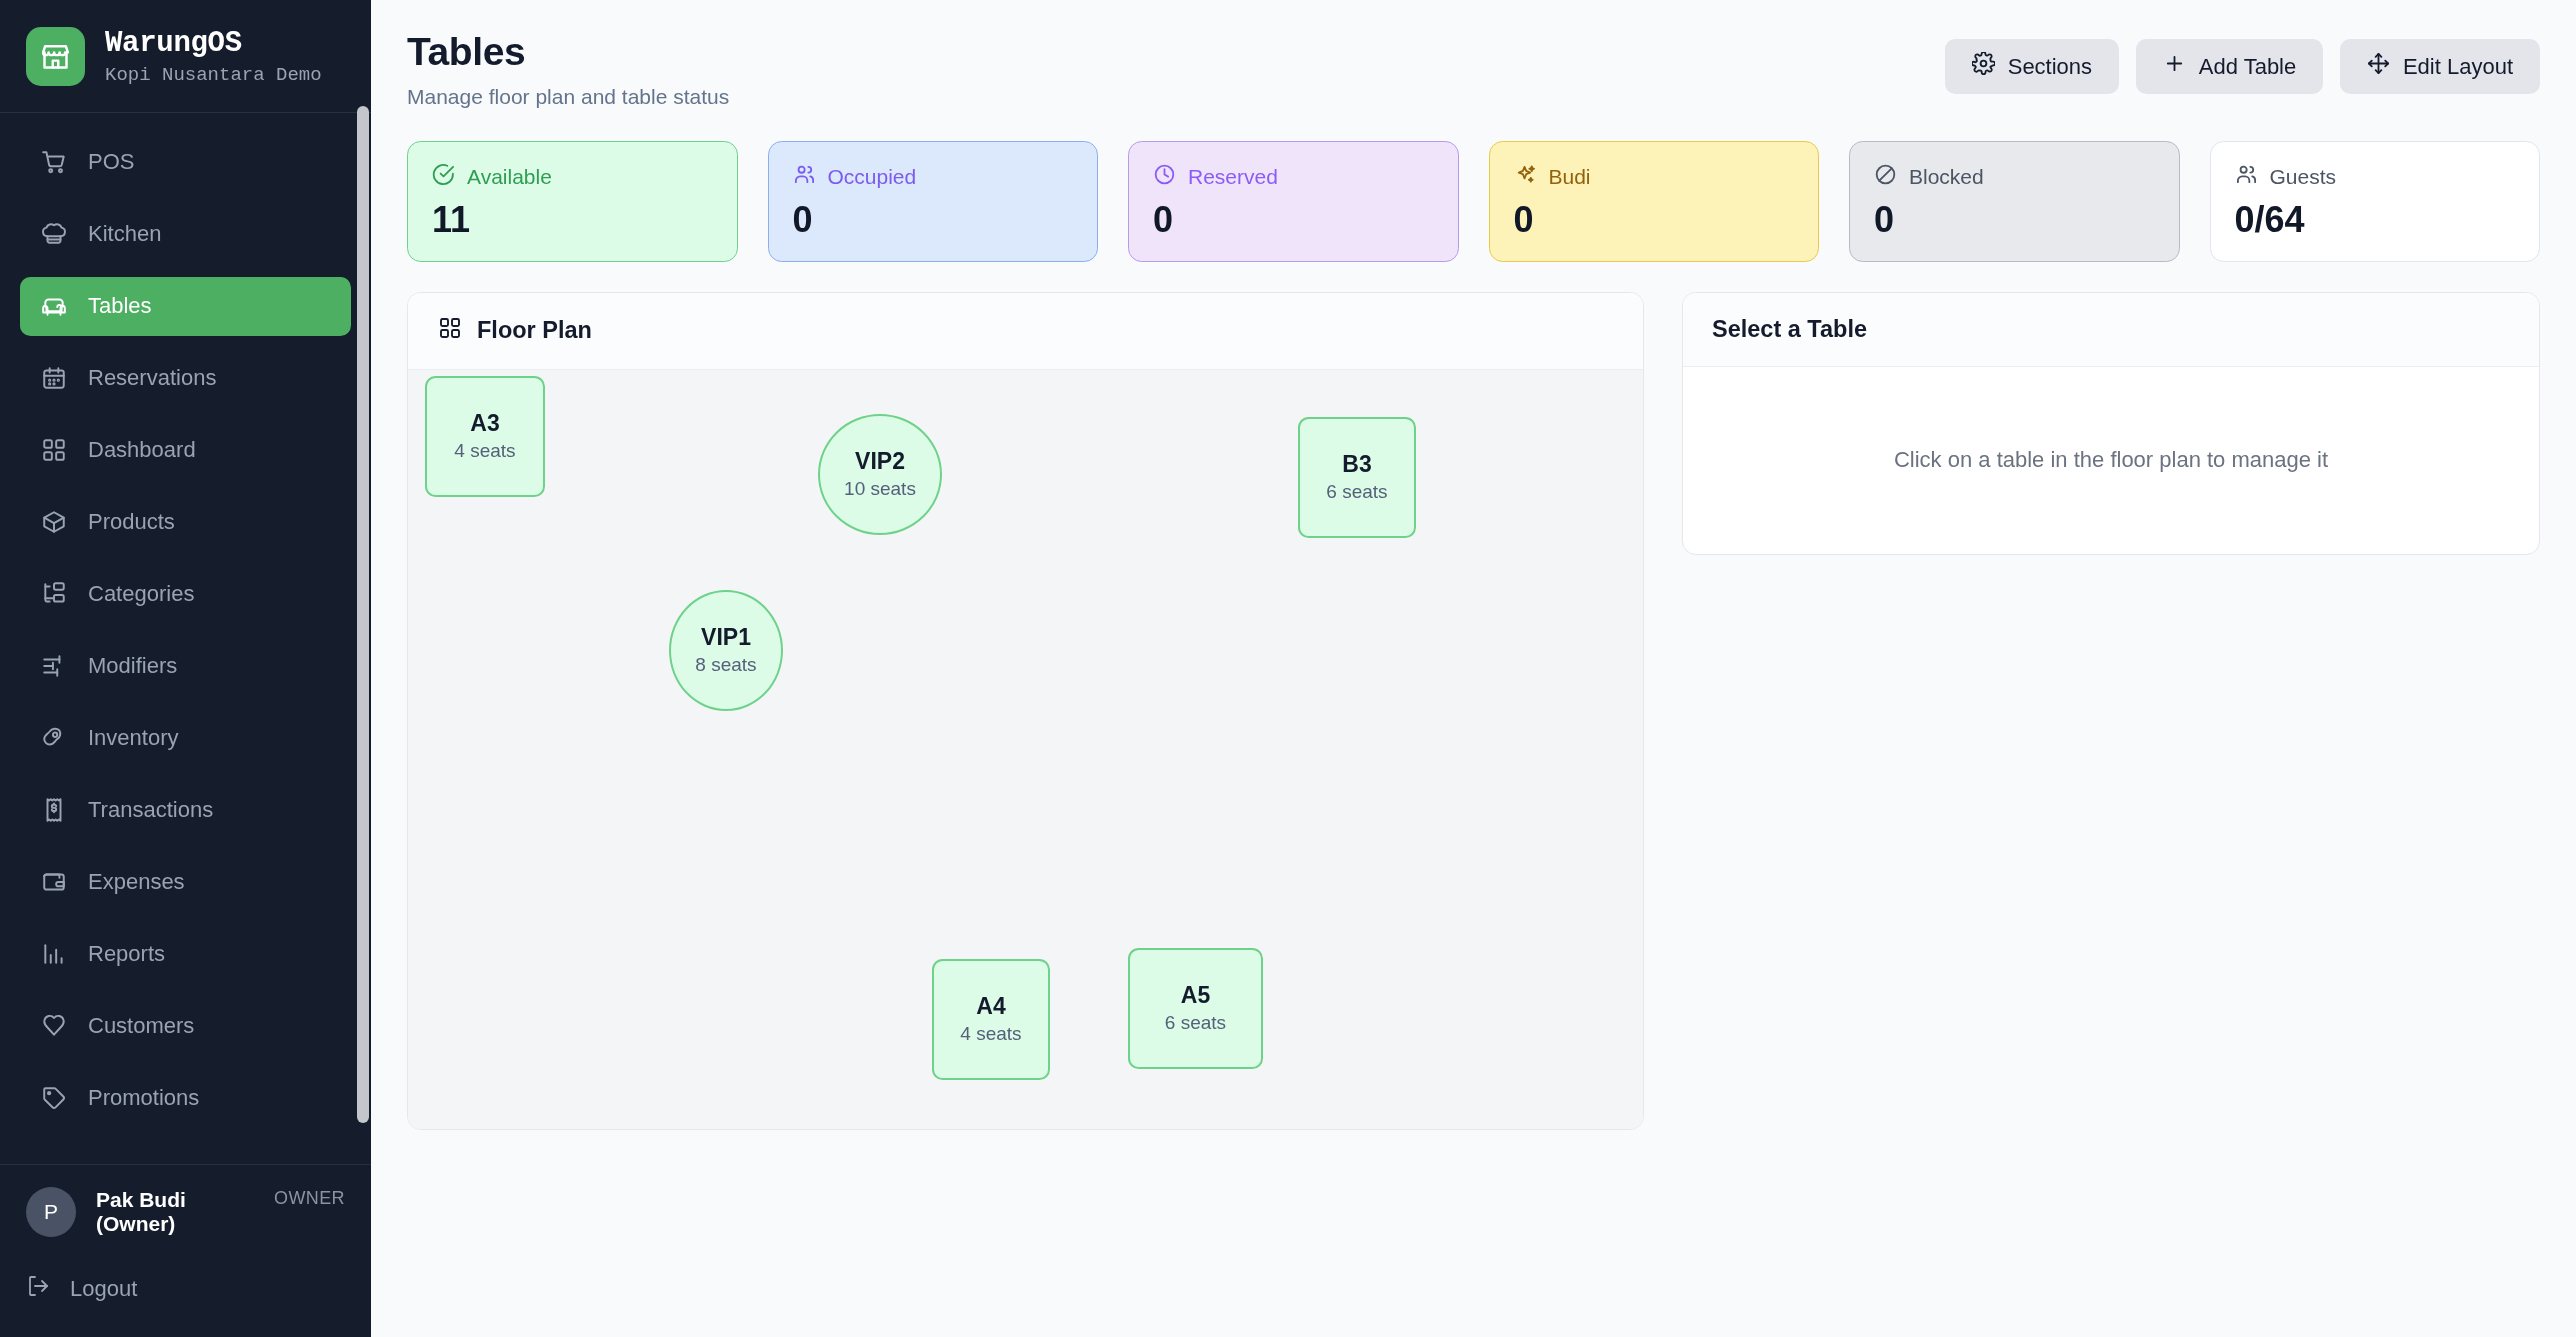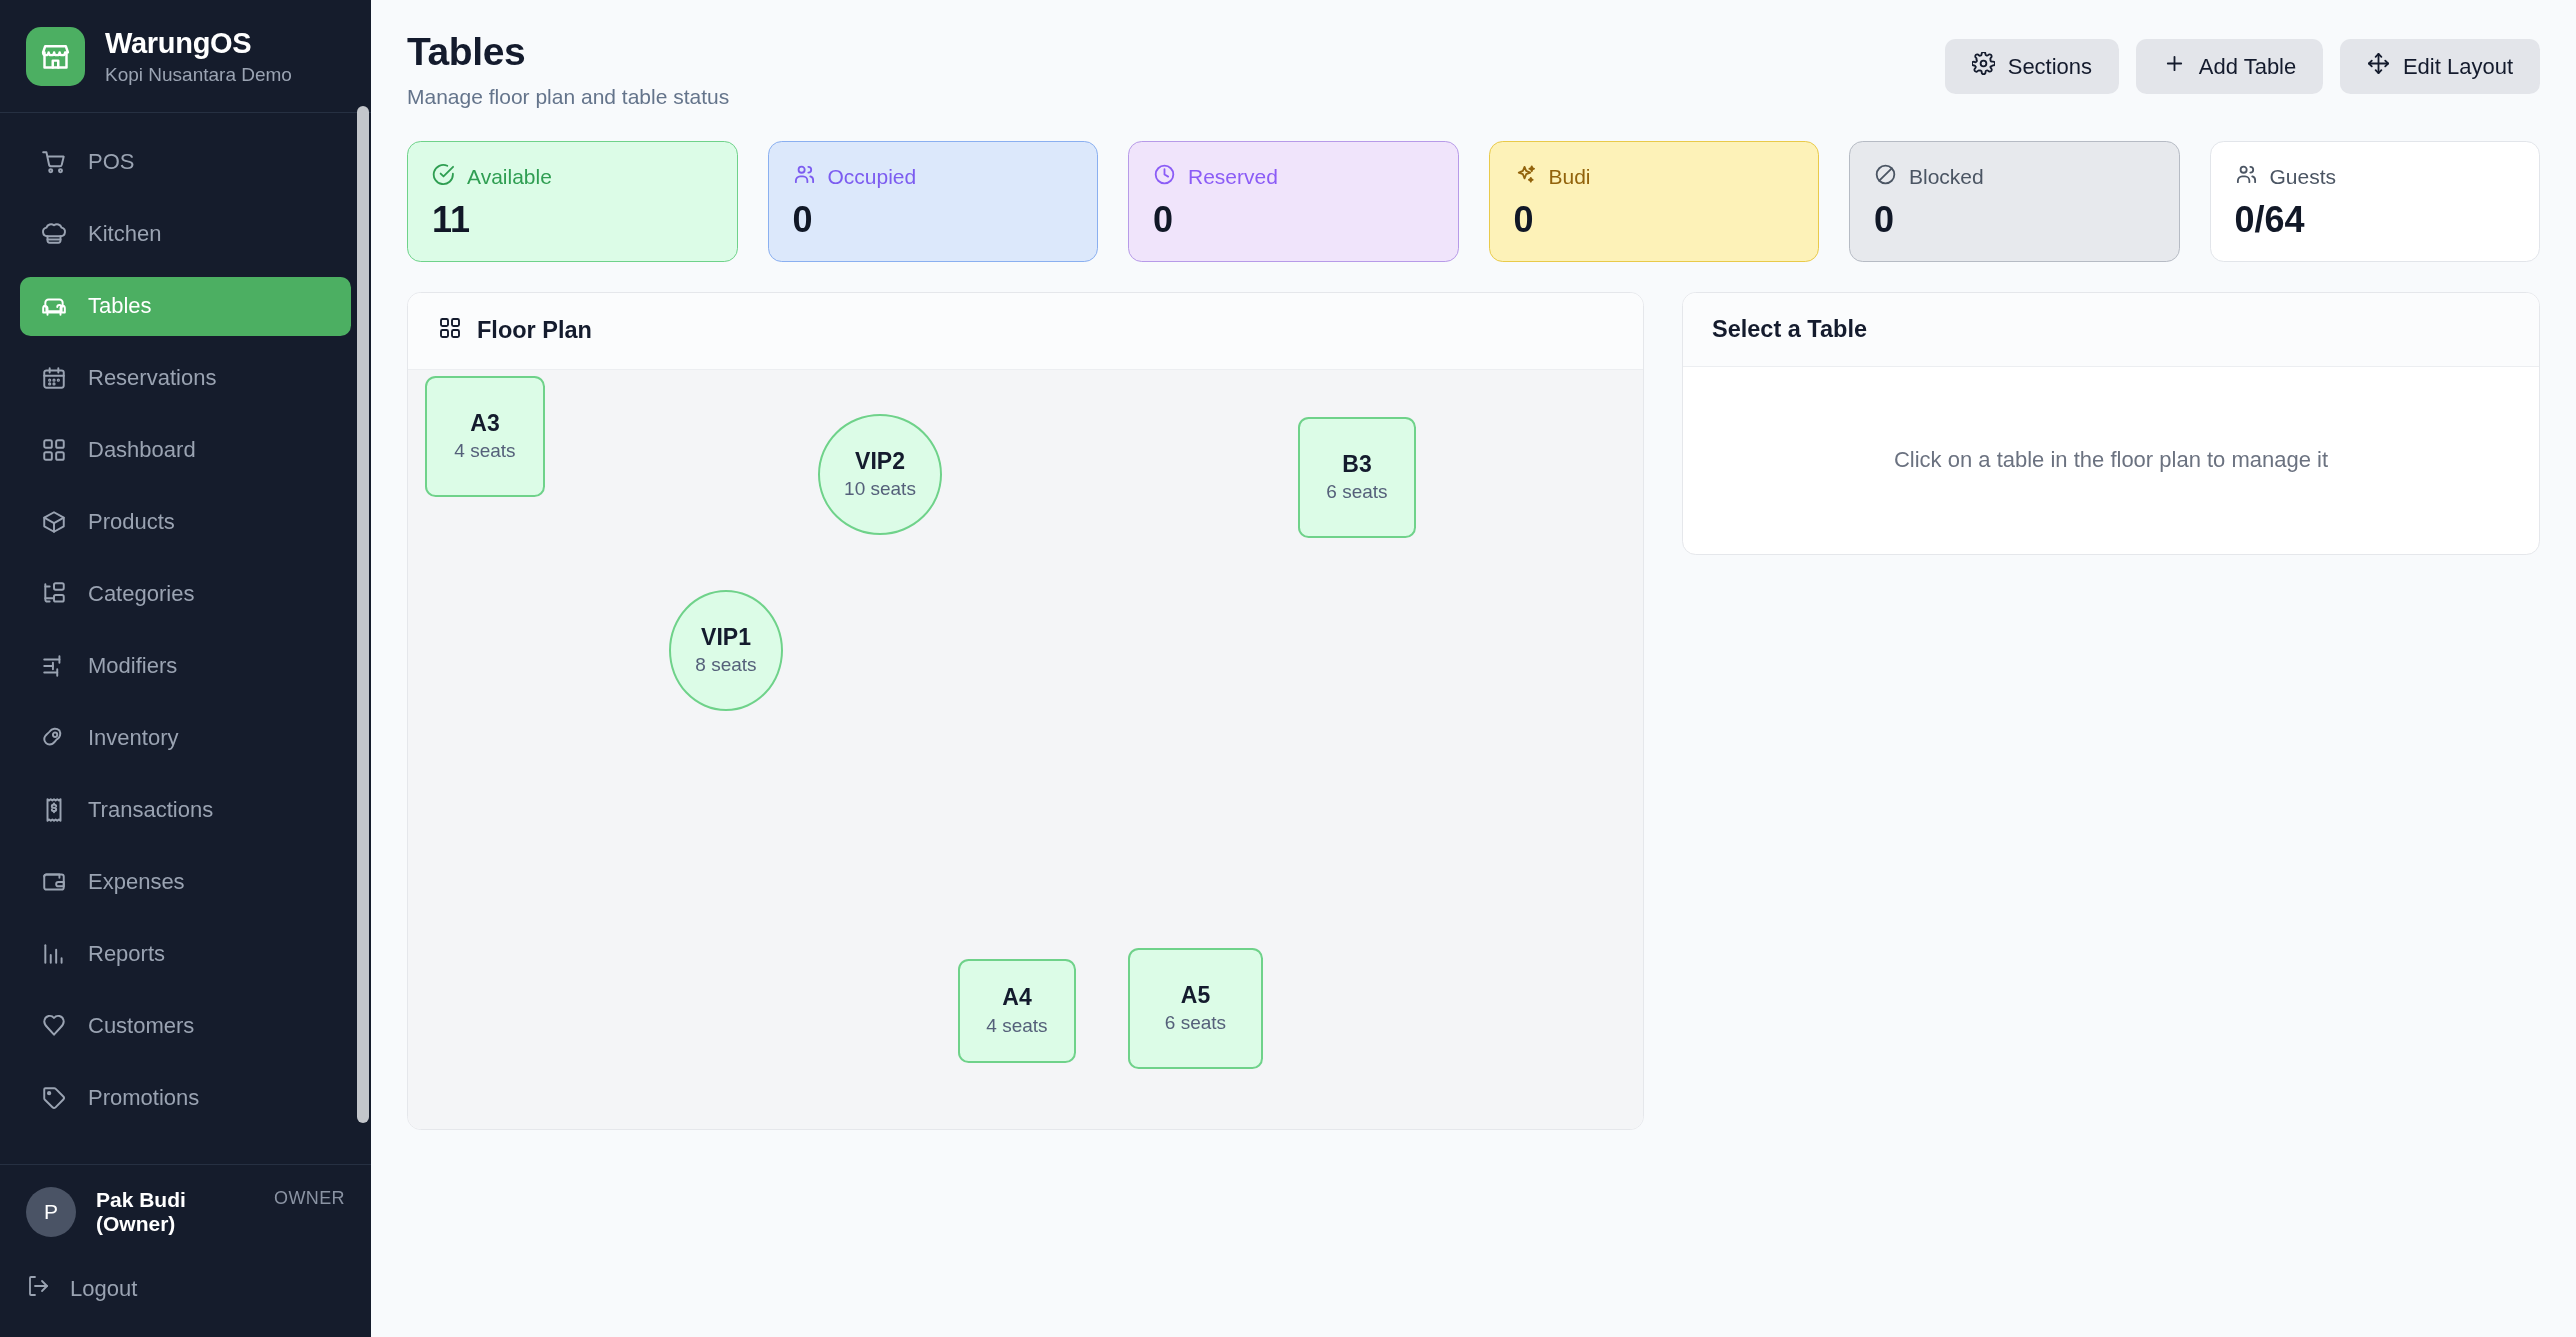--- a/index.html
+++ b/index.html
@@ -11,21 +11,21 @@
   }
   .app { display: flex; width: 2576px; height: 1337px; }
 
   
   .sidebar {
     width: 371px; height: 1337px;
     background: #151c2c;
     display: flex; flex-direction: column;
     position: relative; flex: 0 0 371px;
   }
-  .brand { display: flex; align-items: flex-end; gap: 20px; padding: 27px 38px 26px 26px; }
+  .brand { display: flex; align-items: flex-end; gap: 20px; padding: 27px 38px 26px 26px; font-family: Liberation Mono, monospace; }
   .brand-logo {
     width: 59px; height: 59px; border-radius: 15px;
     background: #4caf62; display: flex; align-items: center; justify-content: center;
     flex: 0 0 59px;
   }
   .brand-text { display: flex; flex-direction: column; gap: 3.8px; }
   .brand-name { color: #ffffff; font-size: 29px; font-weight: bold; letter-spacing: -0.3px; }
   .brand-sub { color: #9aa3b2; font-size: 19px; }
   .sidebar-divider { height: 0.8px; background: #263042; width: 100%; }
 
@@ -487,21 +487,21 @@
               <div class="tbl-seats">10 seats</div>
             </div>
             <div class="tbl shape-rect" style="left: 890px; top: 47px; width: 118px; height: 121px;">
               <div class="tbl-name">B3</div>
               <div class="tbl-seats">6 seats</div>
             </div>
             <div class="tbl shape-circle" style="left: 261px; top: 220px; width: 114px; height: 121px;">
               <div class="tbl-name">VIP1</div>
               <div class="tbl-seats">8 seats</div>
             </div>
-            <div class="tbl shape-rect" style="left: 550px; top: 589px; width: 118px; height: 104px;">
+            <div class="tbl shape-rect" style="left: 524px; top: 589px; width: 118px; height: 121px;">
               <div class="tbl-name">A4</div>
               <div class="tbl-seats">4 seats</div>
             </div>
             <div class="tbl shape-rect" style="left: 720px; top: 578px; width: 135px; height: 121px;">
               <div class="tbl-name">A5</div>
               <div class="tbl-seats">6 seats</div>
             </div>
           </div>
       </section>
 

